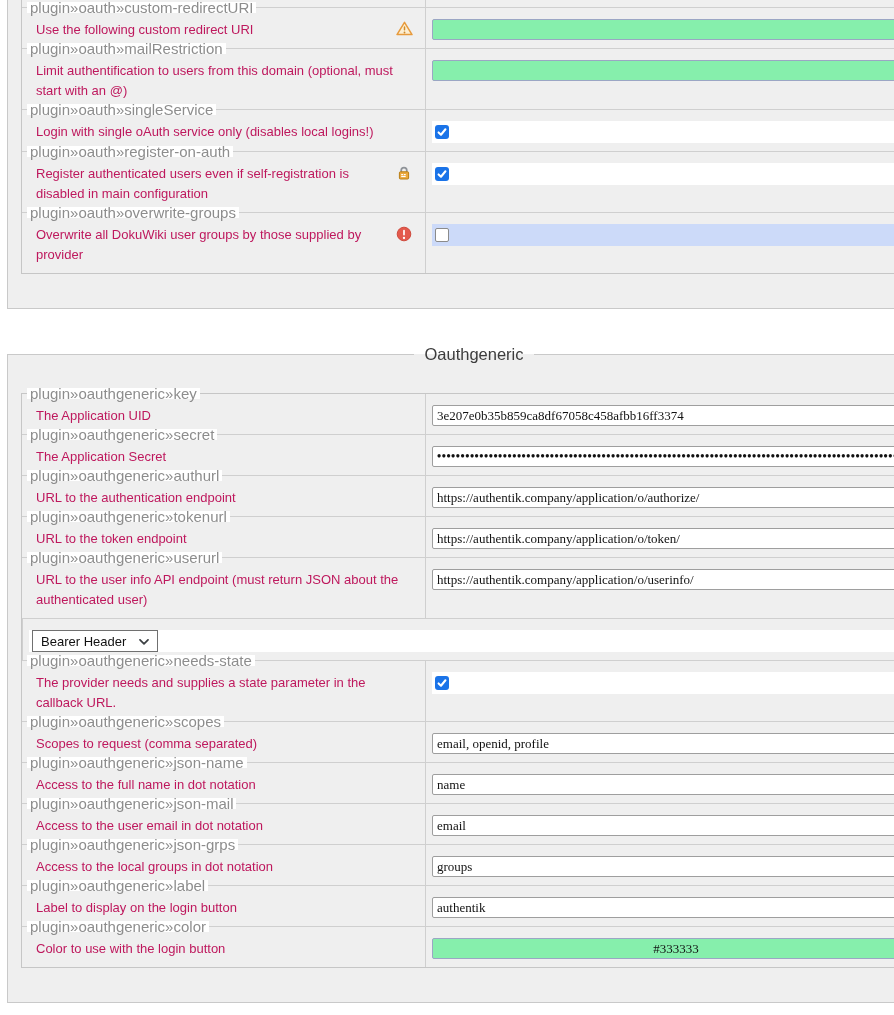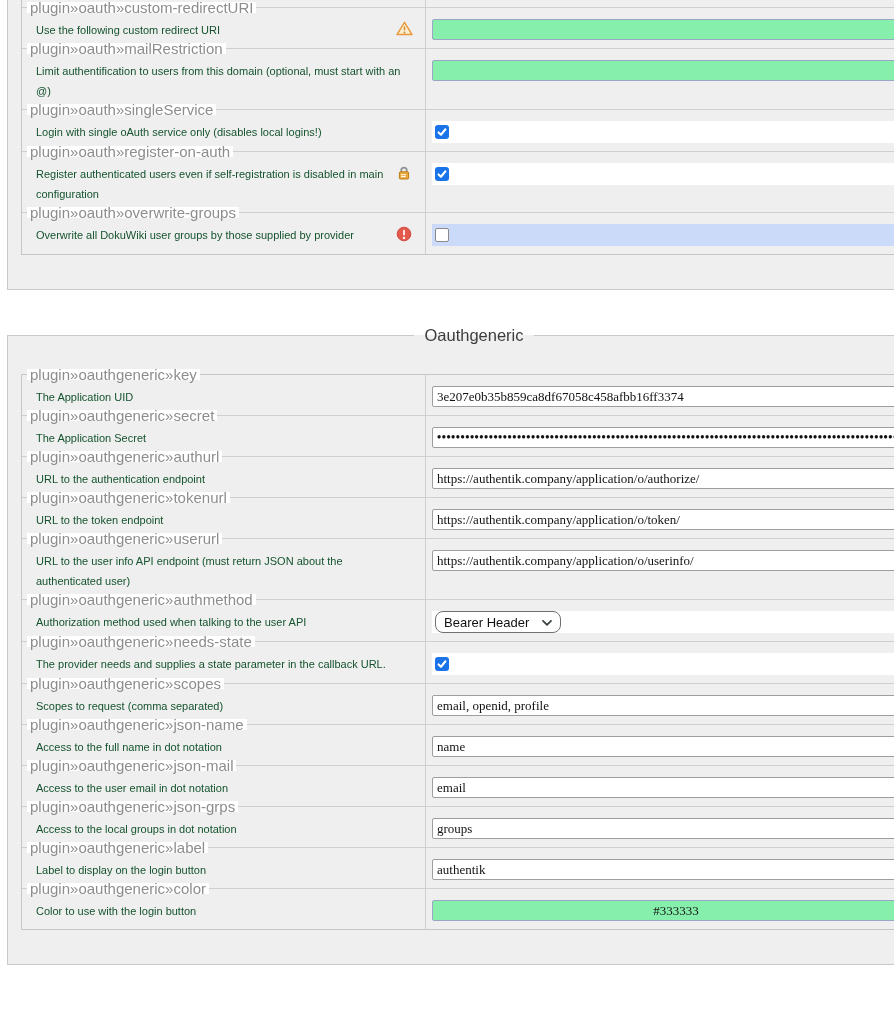--- a/index.html
+++ b/index.html
@@ -31,21 +31,21 @@
 
   .cell-label {
     position:relative; flex:0 0 403px; width:403px;
     padding:12px 12px 8px 14px; box-sizing:border-box;
   }
   .outkey {
     position:absolute; top:-6px; left:5px;
     font-size:15px; line-height:11px; color:#8d8d8d;
     background:#ffffff; padding:0 3px; white-space:nowrap;
   }
-  .label-text { font-size:11px; line-height:20px; color:#14532d; max-width:375px; }
+  .label-text { font-size:13px; line-height:20px; color:#be185d; max-width:375px; }
   .cell-label.has-icon .label-text { max-width:352px; }
   .row-icon { position:absolute; right:12px; top:13px; width:17px; height:16px; }
   .row-icon svg { display:block; }
 
   .cell-value {
     flex:1; border-left:1px solid #cfcfcf;
     padding:11px 6px 8px 6px; box-sizing:border-box;
   }
   input.edit {
     display:block; width:488px; height:21px; box-sizing:border-box;
@@ -65,21 +65,21 @@
 
   .cb {
     width:14px; height:14px; box-sizing:border-box; border-radius:3px;
     display:inline-flex; align-items:center; justify-content:center;
   }
   .cb.checked { background:#1a73e8; }
   .cb.unchecked { background:#ffffff; border:1px solid #8b8b8b; border-radius:2px; }
 
   .selectbox {
     display:inline-flex; align-items:center; gap:13px;
-    background:#ffffff; border:1px solid #707070; border-radius:8px;
+    background:#ffffff; border:1px solid #707070; border-radius:0;
     height:22px; padding:0 8px; box-sizing:border-box;
     font-size:13px; color:#111; cursor:default;
   }
   .chev { display:inline-flex; margin-top:2px; }
 </style>
 </head>
 <body>
 
 <div class="page">
 
@@ -216,24 +216,20 @@
         <div class="row">
           <div class="cell-label">
             <span class="outkey">plugin»oauthgeneric»userurl</span>
             <div class="label-text">URL to the user info API endpoint (must return JSON about the authenticated user)</div>
           </div>
           <div class="cell-value">
             <input class="edit" type="text" value="https://authentik.company/application/o/userinfo/" style="">
           </div>
         </div>
         <div class="row">
-          <div class="cell-label">
-            <span class="outkey">plugin»oauthgeneric»authmethod</span>
-            <div class="label-text">Authorization method used when talking to the user API</div>
-          </div>
           <div class="cell-value">
             <div class="strip">
               <div class="selectbox">
                 <span class="sel-text">Bearer Header</span>
                 <span class="chev">
                   <svg width="10" height="6" viewBox="0 0 10 6">
                     <path d="M1 0.8 L5 4.8 L9 0.8" fill="none" stroke="#3c4043" stroke-width="1.7" stroke-linecap="round" stroke-linejoin="round"></path>
                   </svg>
                 </span>
               </div>

